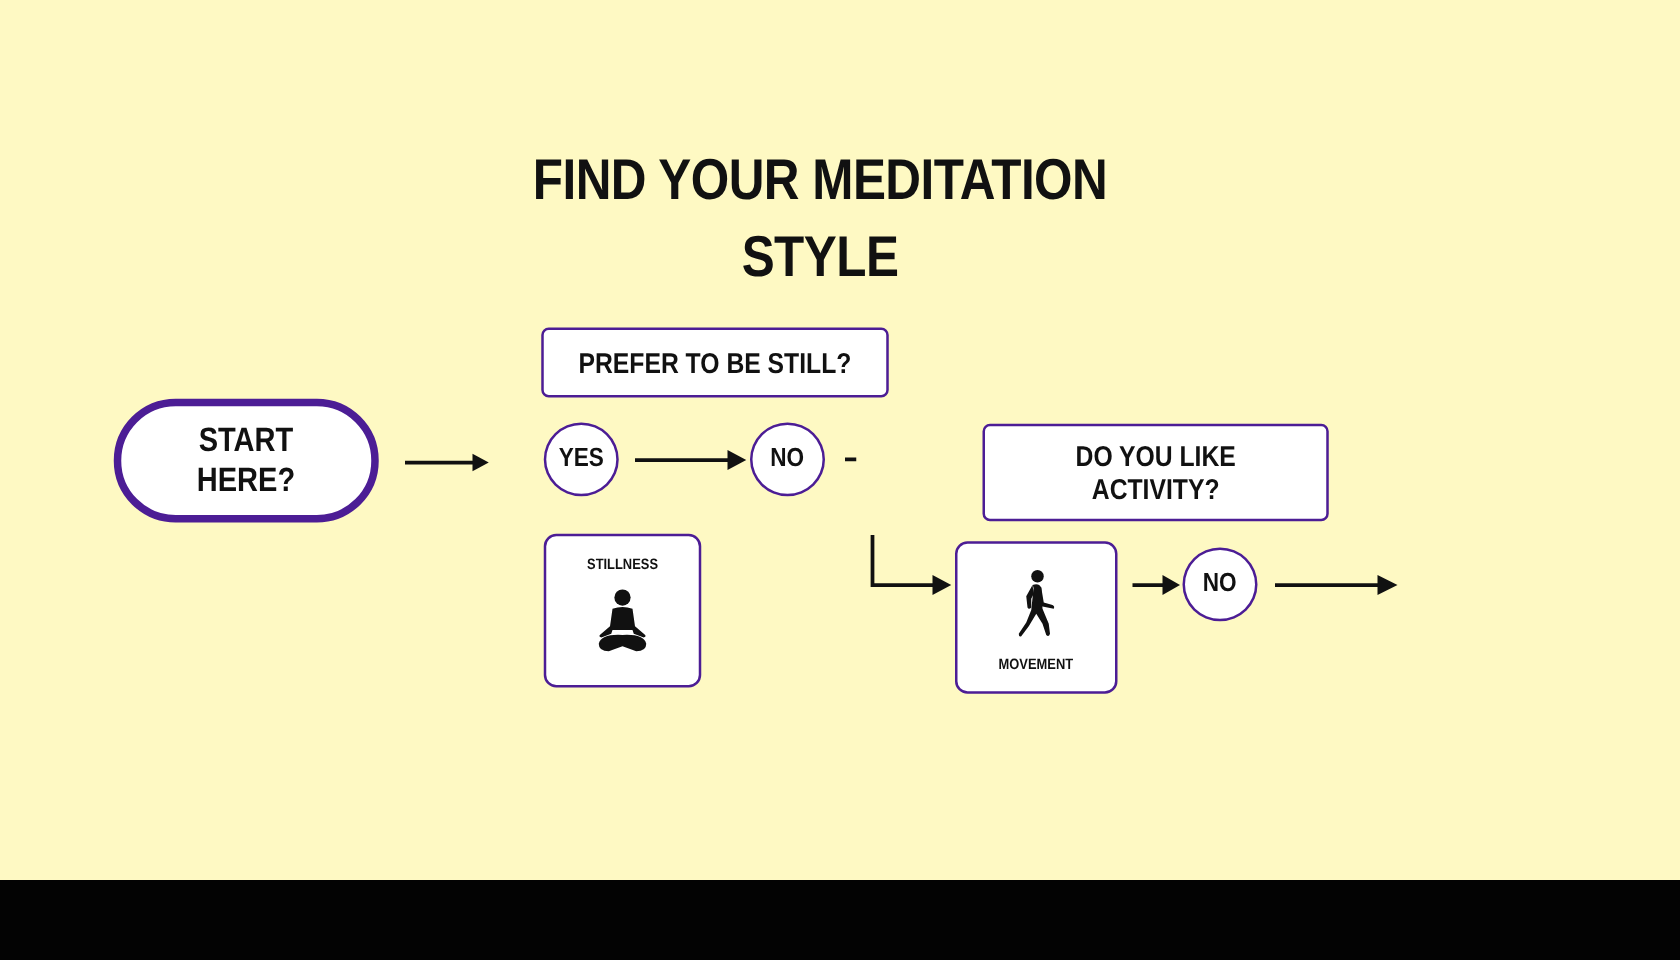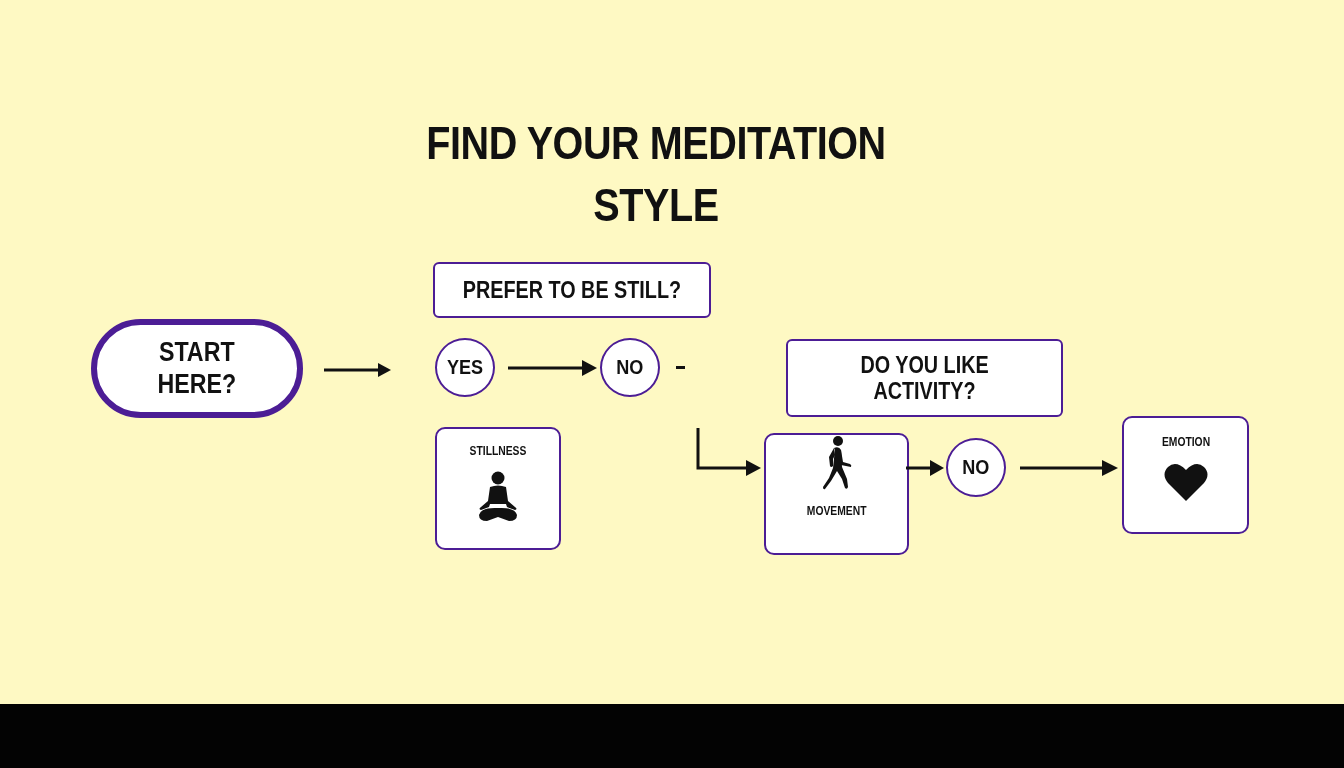--- a/index.html
+++ b/index.html
@@ -28,21 +28,21 @@
   .q1 { left: 433px; top: 262px; width: 278px; height: 56px; border-radius: 6px; font-size: 23px; }
   .q2 { left: 762px; top: 339px; width: 277px; height: 78px; border-radius: 6px; font-size: 23px; margin-left: 24px; }
 
   .circle { border-radius: 50%; font-size: 21px; }
   .yes { left: 435px; top: 338px; width: 60px; height: 59px; }
   .no1 { left: 600px; top: 338px; width: 60px; height: 59px; }
   .no2 { left: 946px; top: 438px; width: 60px; height: 59px; }
 
   .card { border-radius: 10px; flex-direction: column; font-size: 12px; }
   .stillness { left: 435px; top: 427px; width: 126px; height: 123px; justify-content: flex-start; padding-top: 16px; }
-  .movement  { left: 764px; top: 433px; width: 145px; height: 122px; justify-content: flex-start; padding-top: 0; }
+  .movement  { left: 764px; top: 433px; width: 130px; height: 122px; justify-content: flex-start; padding-top: 20px; }
   .emotion   { left: 1122px; top: 416px; width: 127px; height: 118px; justify-content: flex-start; padding-top: 18px; }
   .card svg { display: block; }
 
   .conn { position: absolute; }
   .dash { position: absolute; left: 676px; top: 366px; width: 9px; height: 3px; background: #111; }
 </style>
 </head>
 <body>
 
 <div class="canvas">
@@ -91,26 +91,20 @@
       <path d="M15 13 L10 22 L11 31 Q12 33 14 31 L14 24 L16 20 Z" fill="#111"></path>
       <path d="M16 14 L22 15 L23 32 L28 44 L29 52 Q28 55 26 53 L23 44 L18 36 L12 46 L6 54 Q4 55 4 52 L10 43 L14 33 Z" fill="#111"></path>
     </svg>
     <span class="txt" style="margin-top:12px">MOVEMENT</span>
   </div>
 
   <div class="node circle no2">
     <span class="txt">NO</span>
   </div>
 
-  <div class="node card emotion">
-    <span class="txt">EMOTION</span>
-    <svg width="46" height="40" viewBox="0 0 46 40" style="margin-top:12px">
-      <path d="M23 39 L5 21 Q-2 12 5 5 Q13 -2 23 8 Q33 -2 41 5 Q48 12 41 21 Z" fill="#111"></path>
-    </svg>
-  </div>
 
   <svg class="conn" width="1344" height="704" viewBox="0 0 1344 704" style="left:0;top:0">
     <g fill="#111" stroke="#111">
 
       <line x1="324" y1="370" x2="380" y2="370" stroke-width="3"></line>
       <polygon points="378,363 391,370 378,377" stroke="none"></polygon>
 
       <line x1="508" y1="368" x2="584" y2="368" stroke-width="3"></line>
       <polygon points="582,360 597,368 582,376" stroke="none"></polygon>
 

